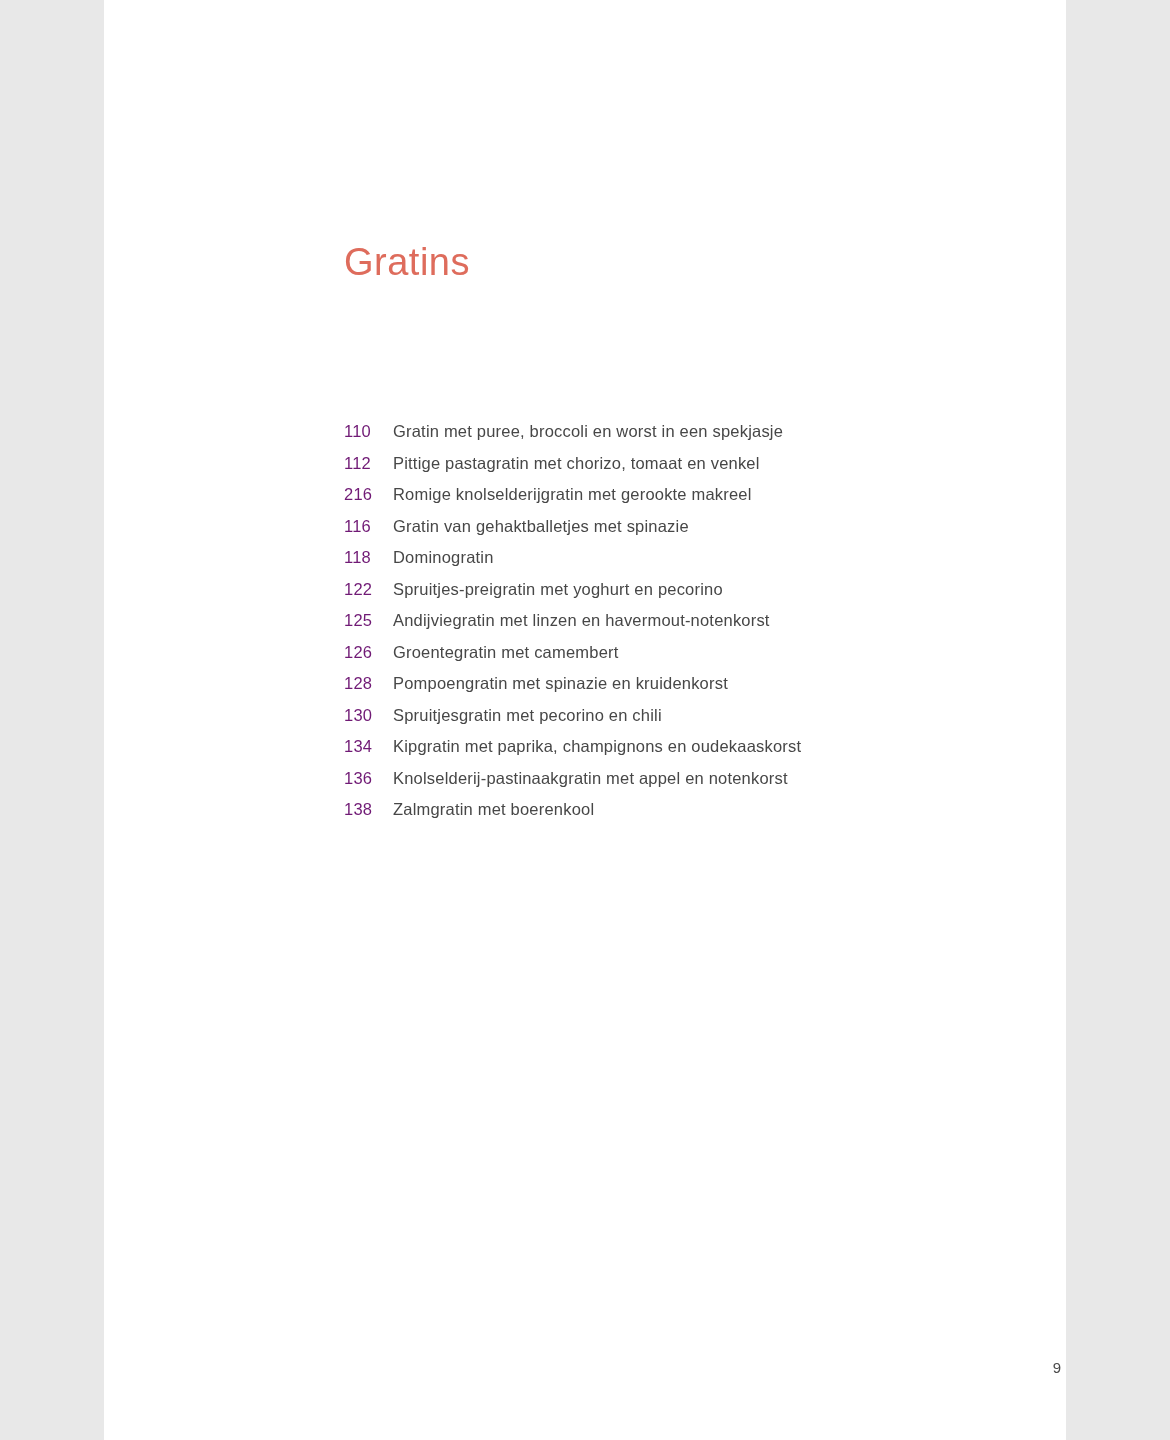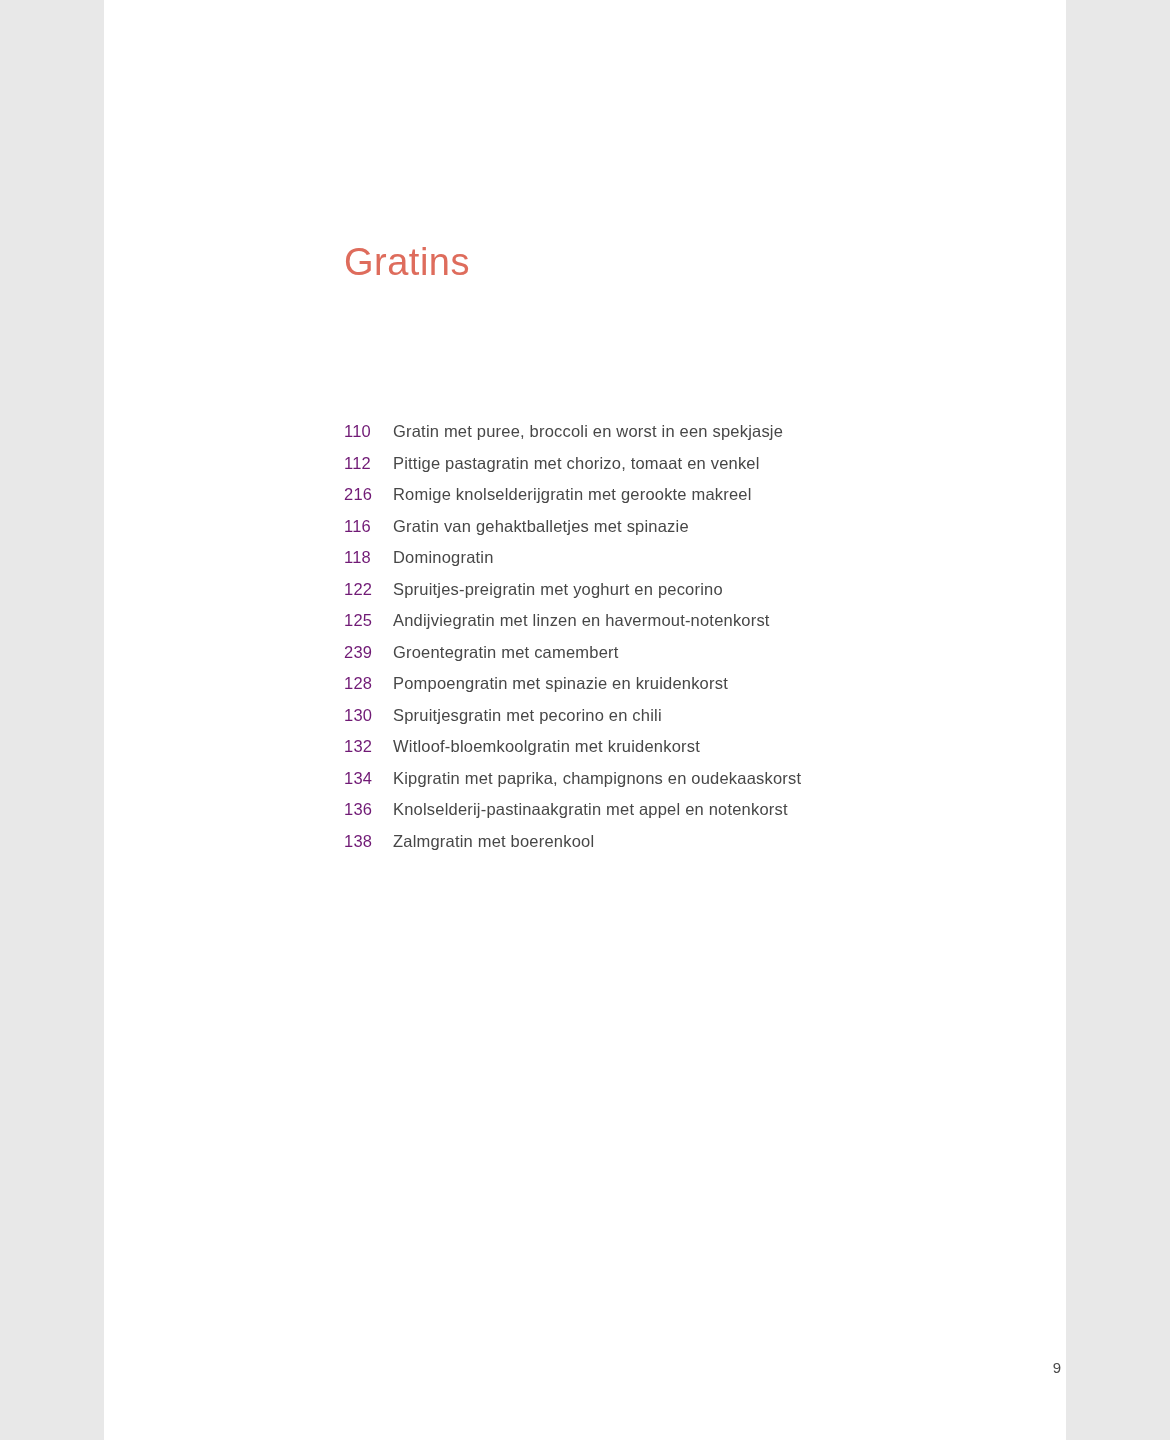--- a/index.html
+++ b/index.html
@@ -88,34 +88,30 @@
       </div>
       <div class="toc-row">
         <span class="toc-num">122</span>
         <span class="toc-title">Spruitjes-preigratin met yoghurt en pecorino</span>
       </div>
       <div class="toc-row">
         <span class="toc-num">125</span>
         <span class="toc-title">Andijviegratin met linzen en havermout-notenkorst</span>
       </div>
       <div class="toc-row">
-        <span class="toc-num">239</span>
+        <span class="toc-num">126</span>
         <span class="toc-title">Groentegratin met camembert</span>
       </div>
       <div class="toc-row">
         <span class="toc-num">128</span>
         <span class="toc-title">Pompoengratin met spinazie en kruidenkorst</span>
       </div>
       <div class="toc-row">
         <span class="toc-num">130</span>
         <span class="toc-title">Spruitjesgratin met pecorino en chili</span>
-      </div>
-      <div class="toc-row">
-        <span class="toc-num">132</span>
-        <span class="toc-title">Witloof-bloemkoolgratin met kruidenkorst</span>
       </div>
       <div class="toc-row">
         <span class="toc-num">134</span>
         <span class="toc-title">Kipgratin met paprika, champignons en oudekaaskorst</span>
       </div>
       <div class="toc-row">
         <span class="toc-num">136</span>
         <span class="toc-title">Knolselderij-pastinaakgratin met appel en notenkorst</span>
       </div>
       <div class="toc-row">

